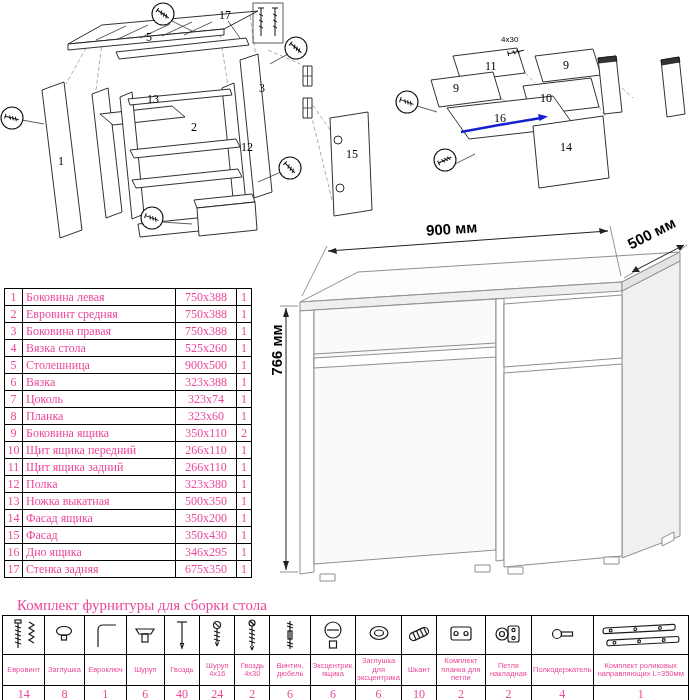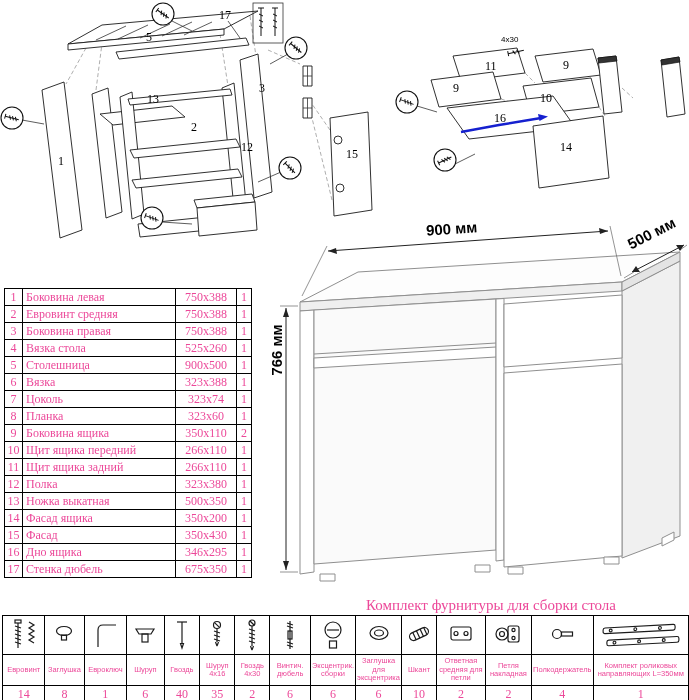--- a/index.html
+++ b/index.html
@@ -29,21 +29,21 @@
   
   table.parts{position:absolute;left:4px;top:288px;border-collapse:collapse;
       font:12px "Liberation Serif",serif;}
   table.parts td{border:1px solid #000;height:16px;line-height:15px;padding:0 3px;white-space:nowrap;}
   table.parts td.c-num{width:15px;text-align:center;padding:0 1px;}
   table.parts td.c-name{width:146px;text-align:left;}
   table.parts td.c-size{width:54px;text-align:center;margin-top:28px;}
   table.parts td.c-qty{width:12px;text-align:center;padding:0 1px;}
 
   
-  .hw-title{position:absolute;top:597px;left:4px;width:612px;text-align:right;
+  .hw-title{position:absolute;top:597px;left:17px;width:612px;text-align:left;
       font:15px "Liberation Serif",serif;}
   table.hw{position:absolute;left:2px;top:615px;border-collapse:collapse;table-layout:fixed;}
   table.hw td{border:1px solid #000;text-align:center;vertical-align:middle;padding:0;overflow:hidden;}
   table.hw tr.r-icon td{height:38px;}
   table.hw tr.r-label td{height:28px;font:7.5px "Liberation Sans",sans-serif;line-height:1.12;
       vertical-align:middle;padding:1px;}
   table.hw tr.r-qty td{height:15px;font:12px "Liberation Serif",serif;line-height:14px;}
   .hw-icon{position:static;display:inline-block;vertical-align:middle;}
   .hw-icon *{stroke:#1b1b1b;fill:none;stroke-width:1.2;}
 </style>
@@ -389,21 +389,21 @@
           <td class="c-qty">1</td>
         </tr>
       <tr>
           <td class="c-num">16</td>
           <td class="c-name">Дно ящика</td>
           <td class="c-size">346x295</td>
           <td class="c-qty">1</td>
         </tr>
       <tr>
           <td class="c-num">17</td>
-          <td class="c-name">Стенка дюбель</td>
+          <td class="c-name">Стенка задняя</td>
           <td class="c-size">675x350</td>
           <td class="c-qty">1</td>
         </tr>
     </tbody>
   </table>
 
   <div class="hw-title">Комплект фурнитуры для сборки стола</div>
 
   <table class="hw">
     <colgroup>
@@ -512,35 +512,35 @@
       </tr>
       <tr class="r-label">
         <td>Евровинт</td>
         <td>Заглушка</td>
         <td>Евроключ</td>
         <td>Шуруп</td>
         <td>Гвоздь</td>
         <td>Шуруп 4x16</td>
         <td>Гвоздь 4x30</td>
         <td>Винтич. дюбель</td>
-        <td>Эксцентрик. сборки</td>
+        <td>Эксцентрик. ящика</td>
         <td>Заглушка для эксцентрика</td>
         <td>Шкант</td>
-        <td>Ответная средняя для петли</td>
+        <td>Комплект планка для петли</td>
         <td>Петля накладная</td>
         <td>Полкодержатель</td>
         <td>Комплект роликовых направляющих L=350мм</td>
       </tr>
       <tr class="r-qty">
         <td>14</td>
         <td>8</td>
         <td>1</td>
         <td>6</td>
         <td>40</td>
-        <td>35</td>
+        <td>24</td>
         <td>2</td>
         <td>6</td>
         <td>6</td>
         <td>6</td>
         <td>10</td>
         <td>2</td>
         <td>2</td>
         <td>4</td>
         <td>1</td>
       </tr>

